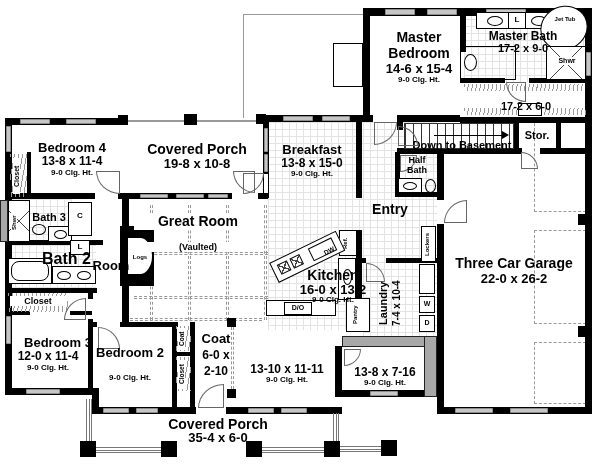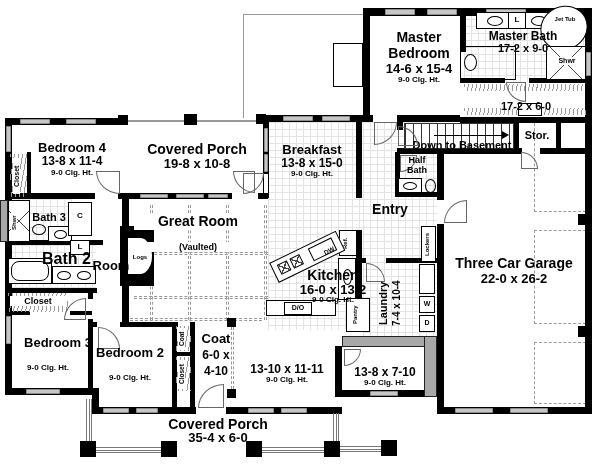--- a/index.html
+++ b/index.html
@@ -291,32 +291,33 @@
 
   <div class="lbl wrap" style="left:399px;top:155px;width:36px;font-size:9px">Half Bath</div>
 
   <div class="vlbl" style="left:377px;top:268px;height:70px;font-size:11px">Laundry</div>
   <div class="vlbl" style="left:391px;top:270px;height:66px;font-size:10px">7-4 x 10-4</div>
 
   <div class="lbl" style="left:440px;top:256px;width:148px;font-size:14px">Three Car Garage</div>
   <div class="lbl" style="left:440px;top:272px;width:148px;font-size:13px">22-0 x 26-2</div>
 
   <div class="lbl" style="left:16px;top:336px;width:84px;font-size:13px">Bedroom 3</div>
+  <div class="lbl" style="left:6px;top:350px;width:84px;font-size:12px">12-0 x 11-4</div>
   <div class="lbl" style="left:6px;top:364px;width:84px;font-size:8px">9-0 Clg. Ht.</div>
 
   <div class="lbl" style="left:88px;top:346px;width:84px;font-size:13px">Bedroom 2</div>
   <div class="lbl" style="left:88px;top:374px;width:84px;font-size:8px">9-0 Clg. Ht.</div>
 
   <div class="lbl" style="left:197px;top:332px;width:38px;font-size:13px">Coat</div>
-  <div class="lbl wrap" style="left:198px;top:348px;width:36px;font-size:12px;line-height:1.3">6-0 x 4-10</div>
+  <div class="lbl wrap" style="left:198px;top:348px;width:36px;font-size:12px;line-height:1.3">6-0 x 2-10</div>
 
   <div class="lbl" style="left:238px;top:363px;width:98px;font-size:12px">13-10 x 11-11</div>
   <div class="lbl" style="left:238px;top:376px;width:98px;font-size:8px">9-0 Clg. Ht.</div>
 
-  <div class="lbl" style="left:346px;top:366px;width:78px;font-size:12px">13-8 x 7-10</div>
+  <div class="lbl" style="left:346px;top:366px;width:78px;font-size:12px">13-8 x 7-16</div>
   <div class="lbl" style="left:346px;top:379px;width:78px;font-size:8px">9-0 Clg. Ht.</div>
 
   <div class="lbl" style="left:148px;top:417px;width:140px;font-size:14px">Covered Porch</div>
   <div class="lbl" style="left:148px;top:431px;width:140px;font-size:13px">35-4 x 6-0</div>
 
   <div class="lbl" style="left:26px;top:211px;width:46px;font-size:11px;background:transparent">Bath 3</div>
   <div class="lbl" style="left:42px;top:250px;width:46px;font-size:16px;background:transparent">Bath 2</div>
   <div class="lbl" style="left:90px;top:259px;width:42px;font-size:13px">Room</div>
 
 </div>

